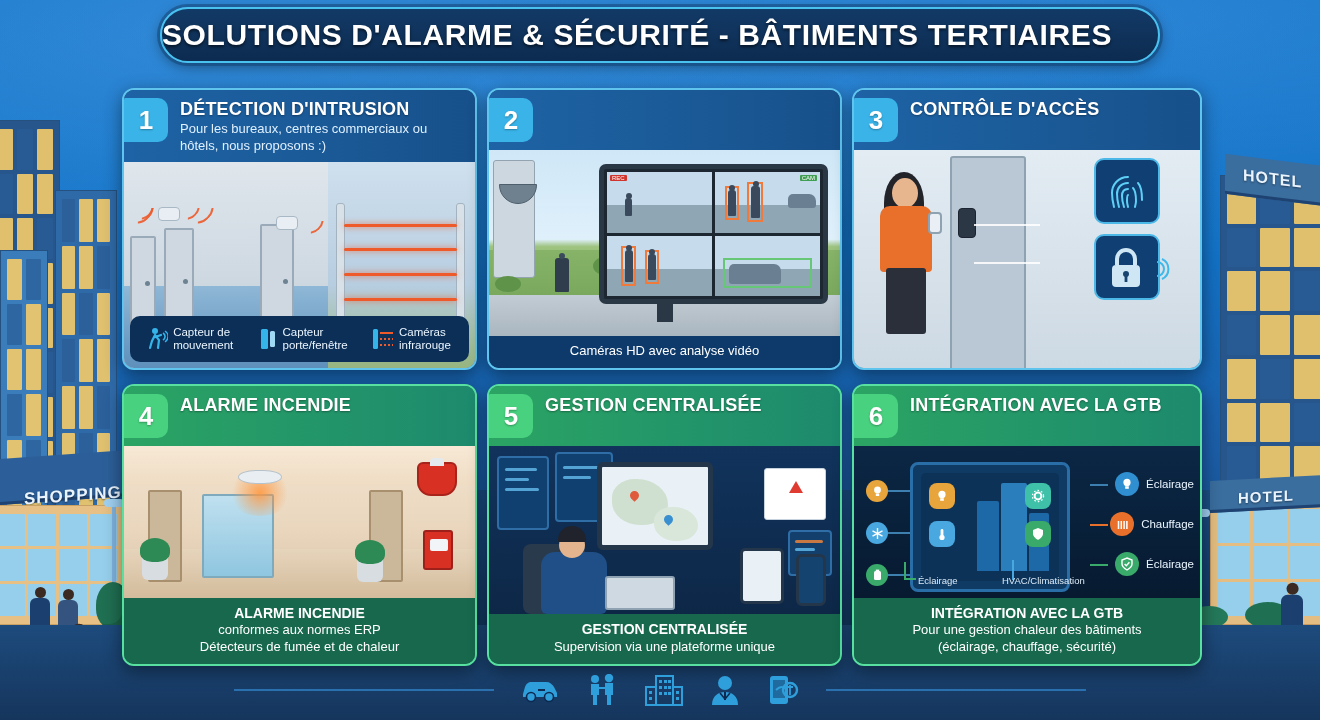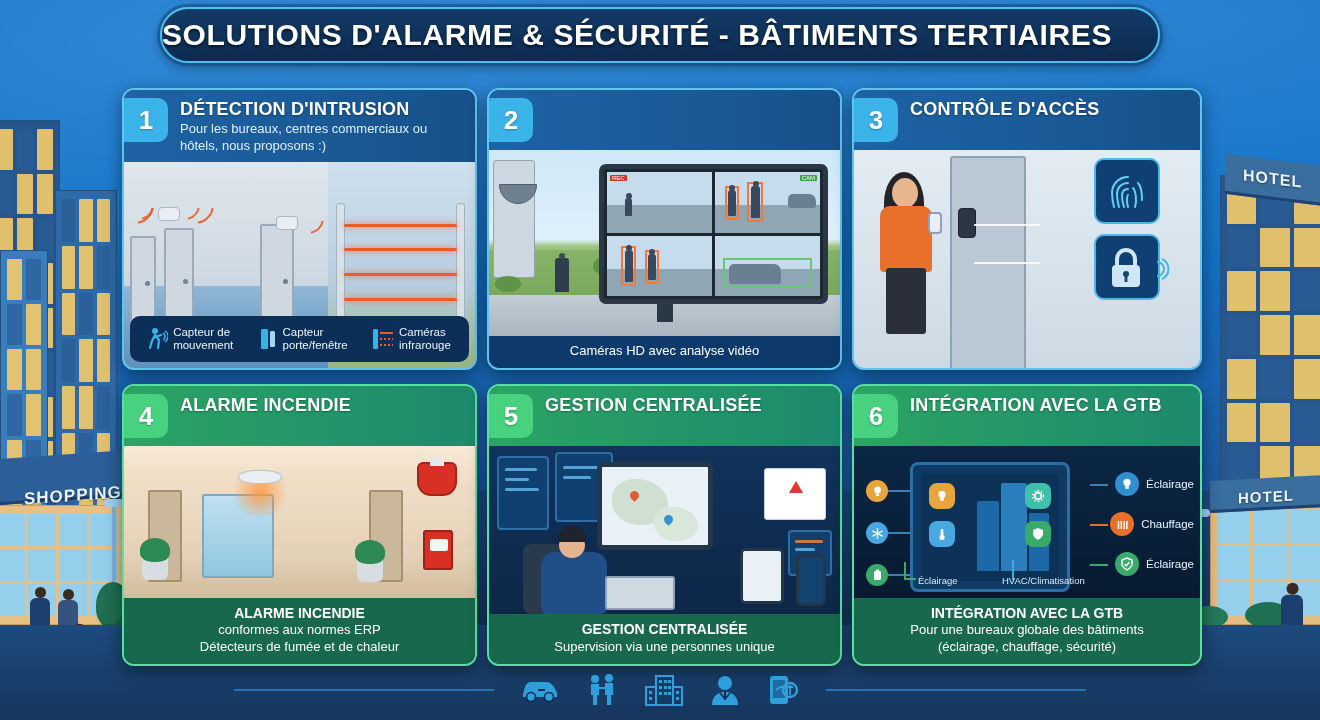--- a/index.html
+++ b/index.html
@@ -664,21 +664,21 @@
       <div class="chair" style="left:34px; bottom:0px; width:62px; height:70px;"></div>
       <div class="man-sit-body" style="left:52px; bottom:0px;"></div>
       <div class="man-sit-head" style="left:70px; bottom:56px;"></div>
       <div class="man-sit-hair" style="left:69px; bottom:72px;"></div>
       <div class="laptop" style="left:116px; bottom:4px; width:70px; height:34px;"></div>
       <div class="tablet-s" style="right:56px; bottom:10px; width:44px; height:56px;"></div>
       <div class="phone-m" style="right:14px; bottom:8px; width:30px; height:52px;"></div>
     </div>
     <div class="caption">
       <div class="cap-title">GESTION CENTRALISÉE</div>
-      <div>Supervision via une personnes unique</div>
+      <div>Supervision via une plateforme unique</div>
     </div>
   </div>
 
   <div class="card green">
     <div class="card-head">
       <div class="num-badge">6</div>
       <div class="head-text">
         <div class="card-title">INTÉGRATION AVEC LA GTB</div>
       </div>
     </div>
@@ -770,21 +770,21 @@
       <div class="connector" style="right:92px; top:118px; width:18px; height:2px; background:#3aaa6b;"></div>
 
       <div class="connector" style="left:50px; bottom:18px; width:2px; height:18px; background:#3aaa6b;"></div>
       <div class="connector" style="left:50px; bottom:18px; width:12px; height:2px; background:#3aaa6b;"></div>
       <span class="cap-small" style="left:64px; bottom:12px;">Éclairage</span>
       <div class="connector" style="left:158px; bottom:18px; width:2px; height:20px; background:#49a8e0;"></div>
       <span class="cap-small" style="left:148px; bottom:12px;">HVAC/Climatisation</span>
     </div>
     <div class="caption">
       <div class="cap-title">INTÉGRATION AVEC LA GTB</div>
-      <div>Pour une bureaux globale des bâtiments</div>
+      <div>Pour une gestion chaleur des bâtiments</div>
       <div>(éclairage, chauffage, sécurité)</div>
     </div>
   </div>
 
 </div>
 
 <div class="bottom-strip">
   <div class="strip-line"></div>
   <div class="strip-icons">
     <svg width="40" height="28" viewBox="0 0 40 28">

